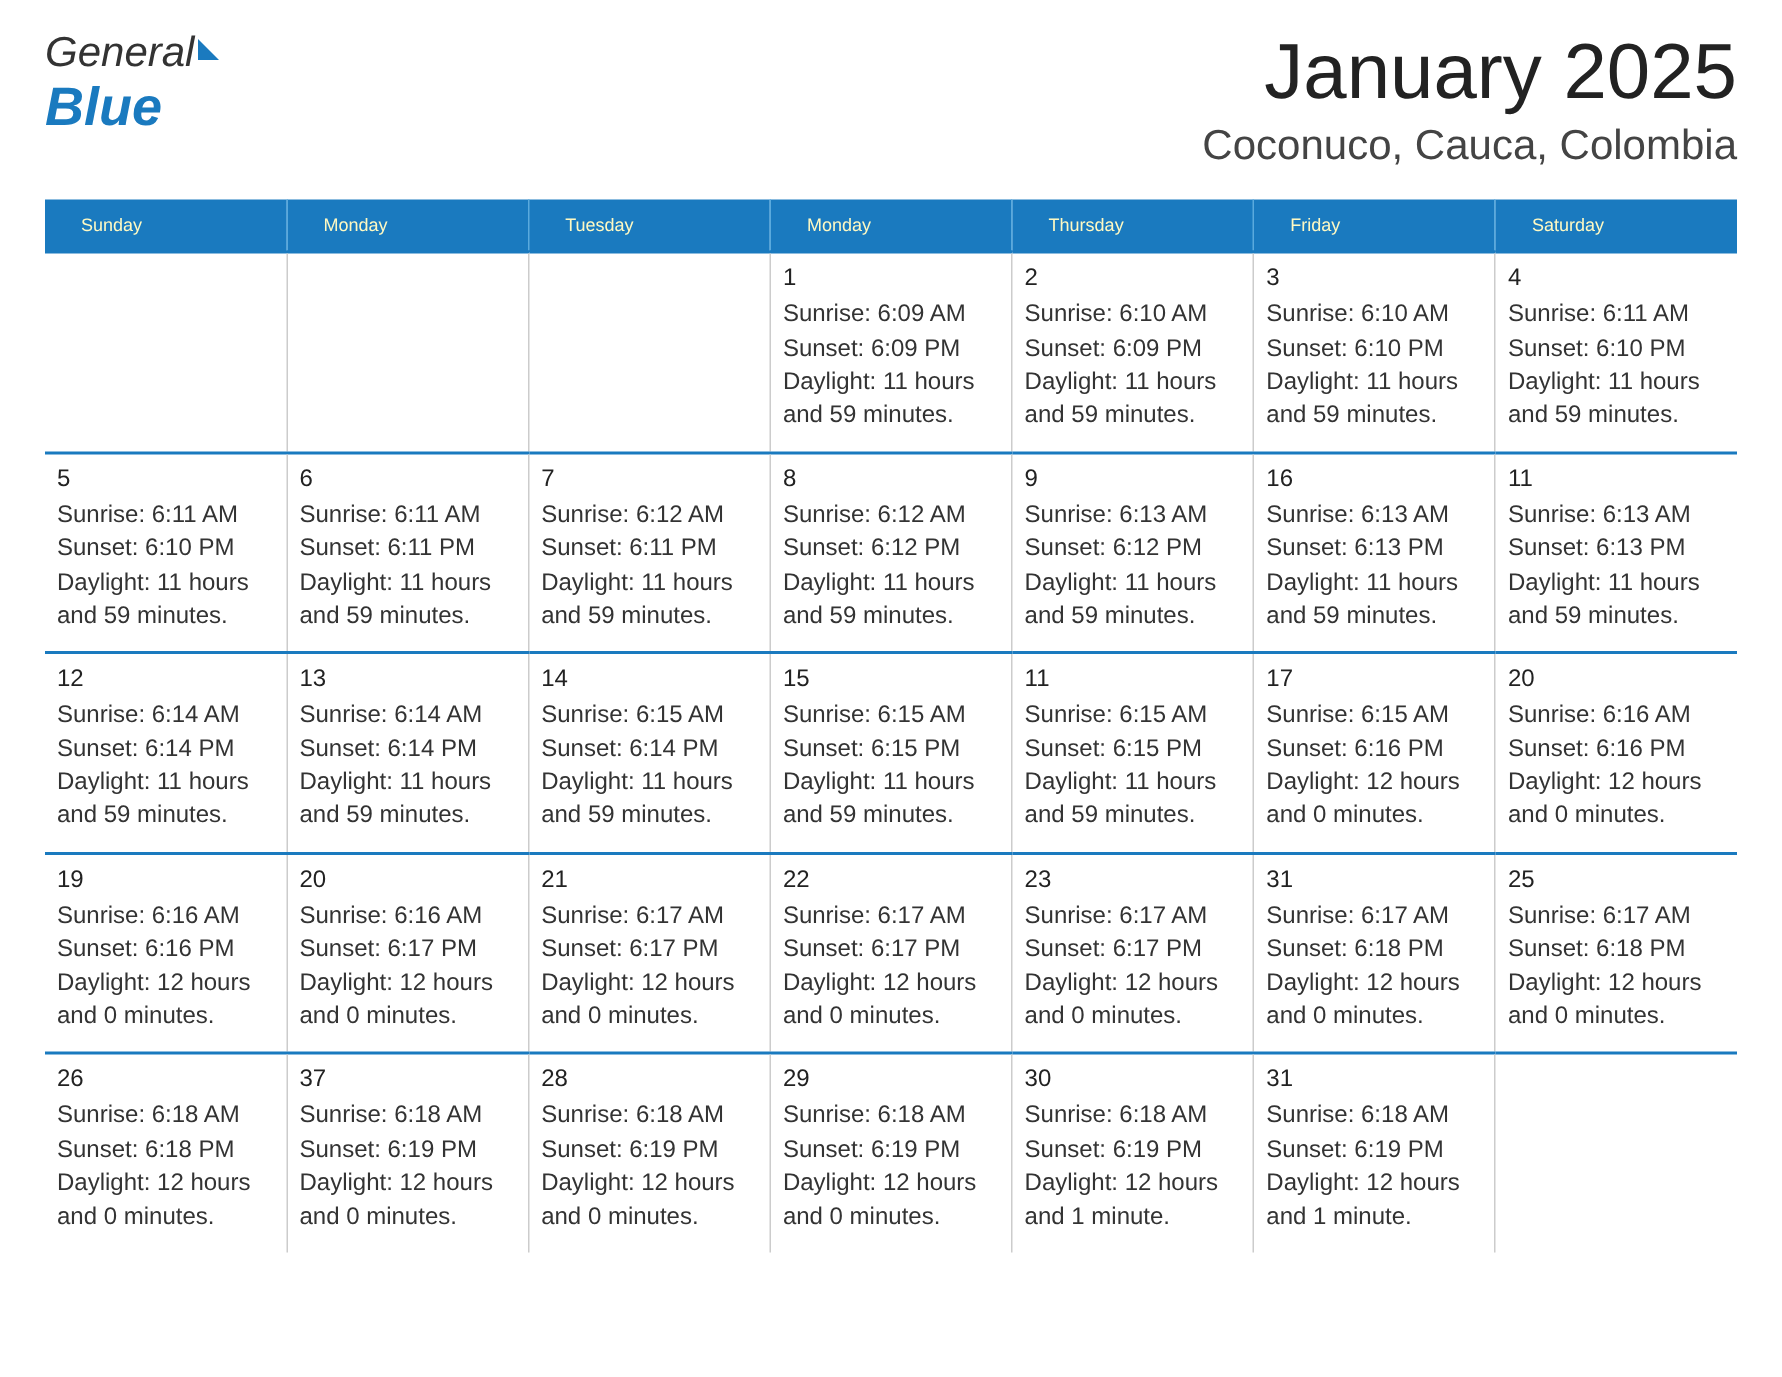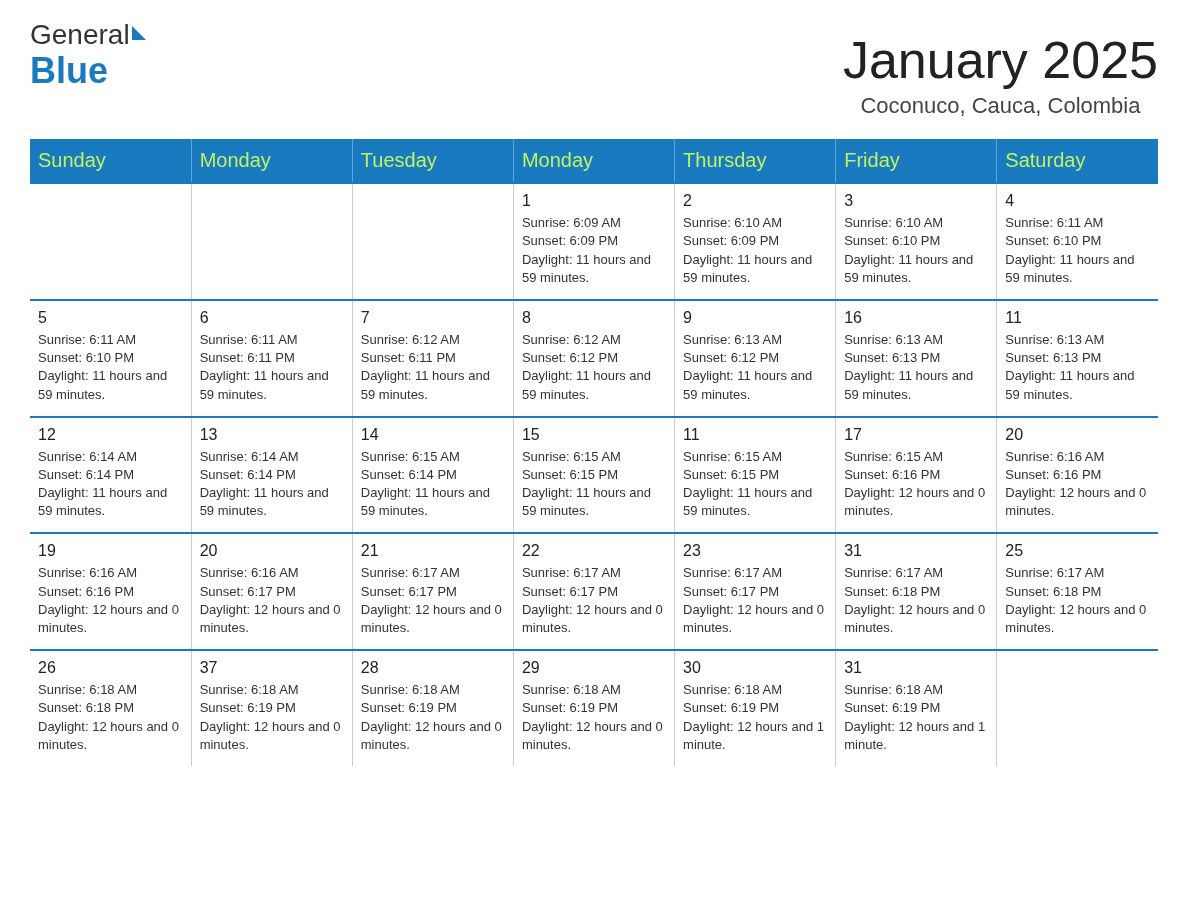--- a/index.html
+++ b/index.html
@@ -13,20 +13,21 @@
     .header {
       display: flex;
       justify-content: space-between;
       align-items: flex-start;
       margin-bottom: 20px;
     }
     .logo {
       display: flex;
       align-items: flex-end;
       gap: 0;
+      font-style: italic;
     }
     .logo-text {
       font-size: 28px;
       color: #333;
       font-weight: normal;
     }
     .logo-blue {
       color: #1a7abf;
       font-size: 36px;
       font-weight: bold;
@@ -35,44 +36,43 @@
       width: 0;
       height: 0;
       border-left: 14px solid #1a7abf;
       border-top: 14px solid transparent;
       border-bottom: 0px solid transparent;
       display: inline-block;
       margin-left: 2px;
       margin-bottom: 4px;
     }
     .title-section {
-      text-align: center;
-      margin-top: 12px;
+      text-align: right;
     }
     .page-title {
       font-size: 52px;
       font-weight: normal;
       color: #222;
       line-height: 1.1;
     }
     .subtitle {
-      font-size: 22px;
+      font-size: 28px;
       color: #444;
       margin-top: 4px;
     }
     .calendar {
       width: 100%;
       border-collapse: collapse;
     }
     .calendar thead tr th {
       background-color: #1a7abf;
-      color: #bef264;
-      padding: 10px 8px;
+      color: #fef9c3;
+      padding: 10px 24px;
       text-align: left;
-      font-size: 20px;
+      font-size: 12px;
       font-weight: normal;
       border-right: 1px solid #5aaadd;
     }
     .calendar thead tr th:last-child {
       border-right: none;
     }
     .calendar tbody tr td {
       vertical-align: top;
       padding: 8px 8px 12px 8px;
       border-top: 2px solid #1a7abf;
@@ -84,21 +84,21 @@
       border-right: none;
     }
     .day-number {
       font-size: 16px;
       color: #222;
       font-weight: normal;
       margin-bottom: 4px;
       display: block;
     }
     .day-info {
-      font-size: 13px;
+      font-size: 16px;
       color: #333;
       line-height: 1.4;
     }
     .empty-cell {
       background: #fff;
     }
   </style>
 </head>
 <body>
 

